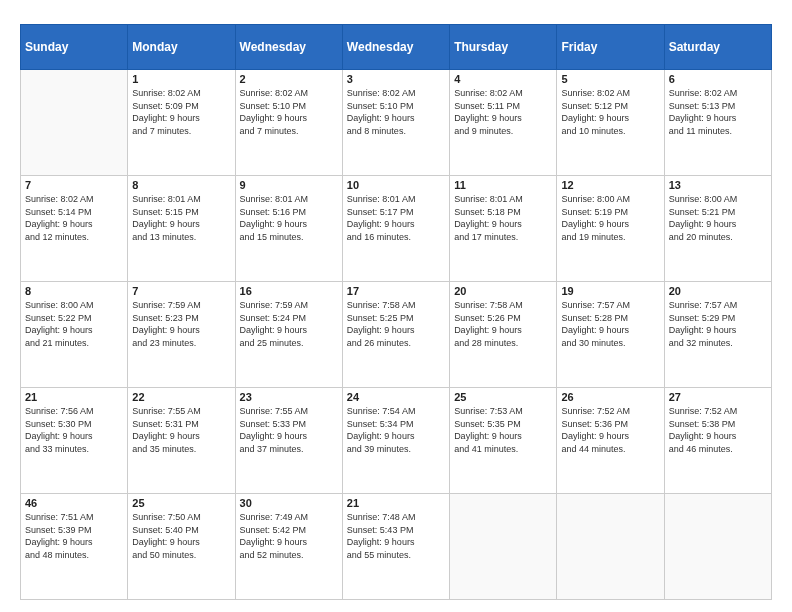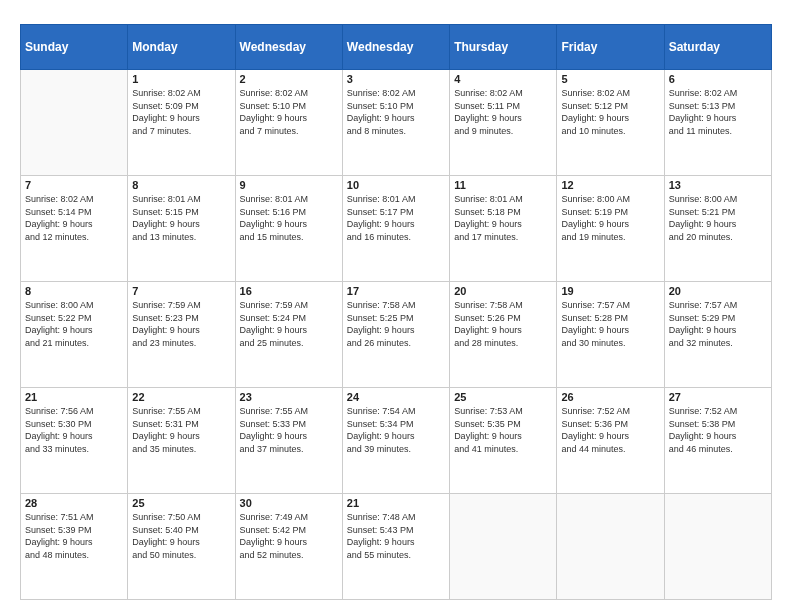--- a/index.html
+++ b/index.html
@@ -227,21 +227,21 @@
             <span class="day-number">26</span>
             <div class="day-info">Sunrise: 7:52 AM<br>Sunset: 5:36 PM<br>Daylight: 9 hours<br>and 44 minutes.</div>
           </td>
           <td>
             <span class="day-number">27</span>
             <div class="day-info">Sunrise: 7:52 AM<br>Sunset: 5:38 PM<br>Daylight: 9 hours<br>and 46 minutes.</div>
           </td>
         </tr>
         <tr class="week-row">
           <td>
-            <span class="day-number">28</span>
+            <span class="day-number">46</span>
             <div class="day-info">Sunrise: 7:51 AM<br>Sunset: 5:39 PM<br>Daylight: 9 hours<br>and 48 minutes.</div>
           </td>
           <td>
             <span class="day-number">25</span>
             <div class="day-info">Sunrise: 7:50 AM<br>Sunset: 5:40 PM<br>Daylight: 9 hours<br>and 50 minutes.</div>
           </td>
           <td>
             <span class="day-number">30</span>
             <div class="day-info">Sunrise: 7:49 AM<br>Sunset: 5:42 PM<br>Daylight: 9 hours<br>and 52 minutes.</div>
           </td>

